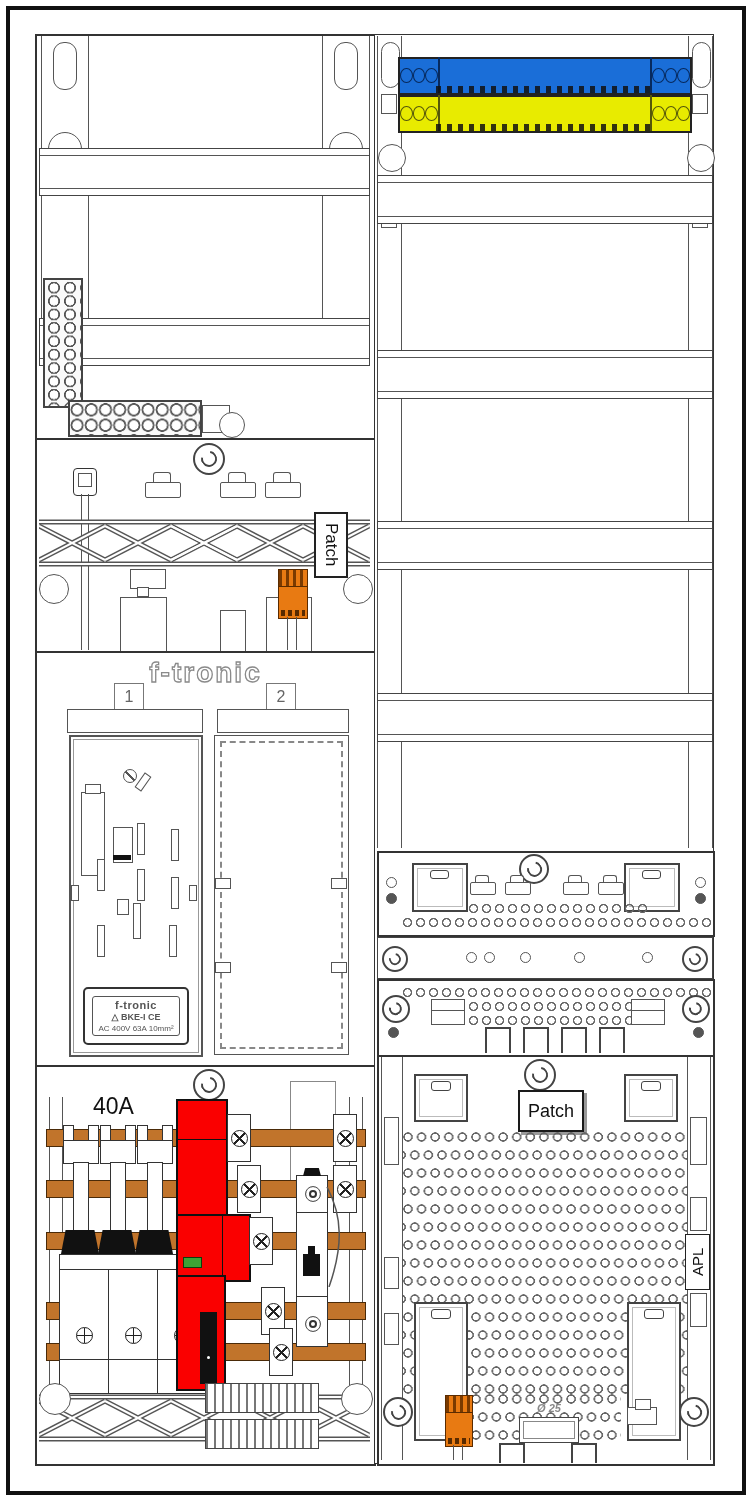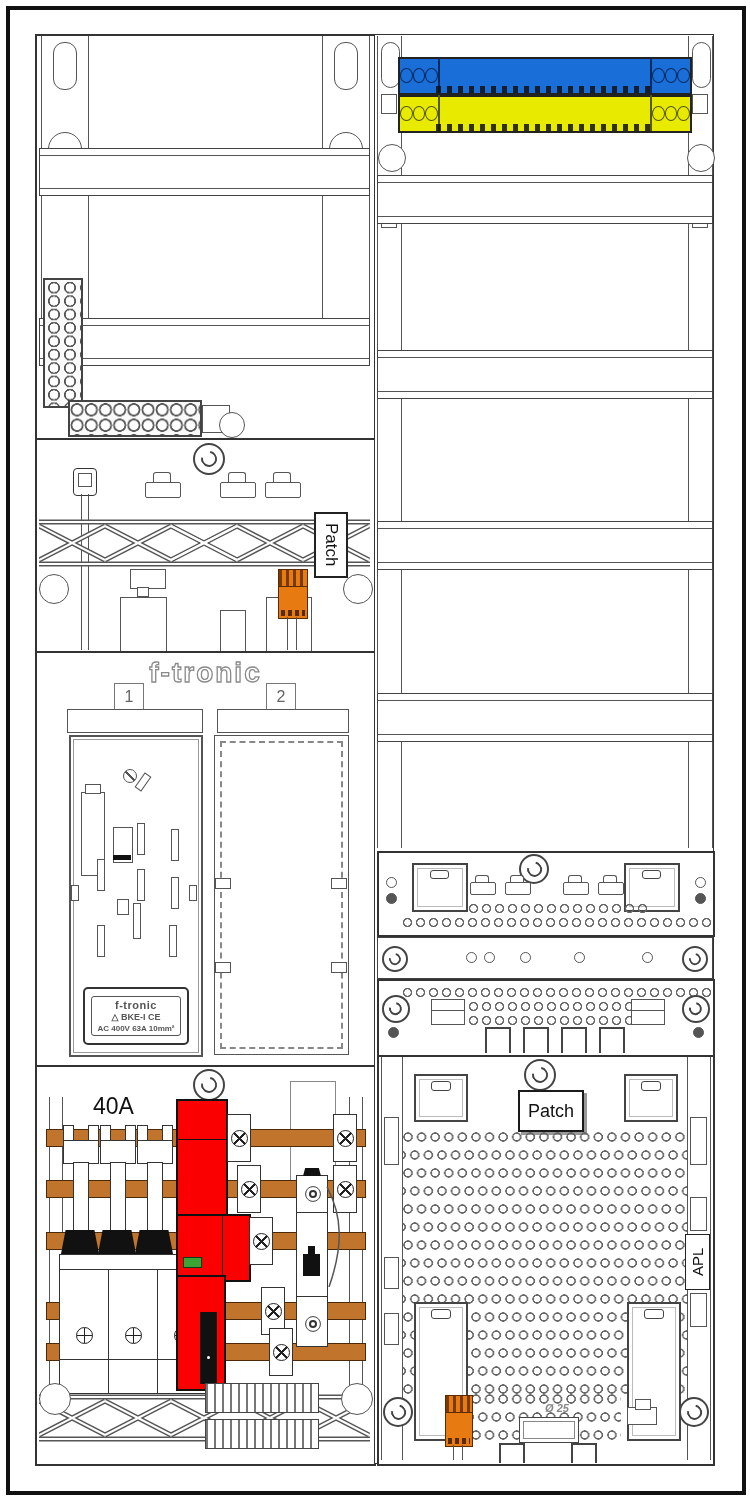--- a/index.html
+++ b/index.html
@@ -83,21 +83,21 @@
      background-size:13px 11px;}
 
   .cutout{border:2px solid #444;background:#fff;box-shadow:inset 0 0 0 3px #fff, inset 0 0 0 4px #bbb;}
   .slot{border:1.5px solid #444;border-radius:3px;background:#fff;}
   .clamp{border:2px solid #444;border-bottom:none;background:#fff;}
 
   .platebox{border:2px solid #333;border-radius:5px;background:#fff;display:flex;align-items:center;justify-content:center;}
   .plate-inner{border:1px solid #555;border-radius:3px;padding:2px 5px;text-align:center;color:#555;}
   .plate-inner .l1{font-size:11px;font-weight:bold;letter-spacing:.5px;}
   .plate-inner .l2{font-size:9px;font-weight:bold;margin-top:1px;}
-  .plate-inner .l3{font-size:8px;font-weight:bold;margin-top:2px;white-space:nowrap;}
+  .plate-inner .l3{font-size:8px;font-weight:normal;margin-top:2px;white-space:nowrap;}
 
   .brand{color:#fff;-webkit-text-stroke:1.3px #8a8a8a;font-size:28px;font-weight:bold;letter-spacing:2px;}
   .numbox{border:1.5px solid #777;color:#666;display:flex;align-items:center;justify-content:center;
     font-size:16px;background:#fff;}
   .amp{font-size:23px;color:#111;}
   .patchbox{background:#fff;border:2.5px solid #1a1a1a;box-shadow:3px 3px 0 #999;
     display:flex;align-items:center;justify-content:center;font-size:18px;color:#111;}
   .dia{color:#888;font-weight:bold;font-style:italic;font-size:11px;text-align:center;}
   .slot2{border:1.5px solid #555;background:#fff;}
   .comb{border:1.5px solid #444;background:
@@ -512,20 +512,20 @@
     </div>
     <div class="abs vlabel up" style="right:3px;top:177px;width:23px;height:54px;">APL</div>
 
     <div class="abs keyhole" style="left:4px;top:340px;width:26px;height:26px;"></div>
     <div class="abs keyhole" style="right:4px;top:340px;width:26px;height:26px;"></div>
     <div class="abs wago" style="left:66px;top:338px;width:26px;height:50px;">
       <div class="stripes"></div>
         <div class="pins"></div>
     </div>
     <div class="abs" style="left:74px;top:388px;width:8px;height:15px;border-left:1.5px solid #555;border-right:1.5px solid #555;"></div>
-    <div class="abs dia" style="left:148px;top:345px;width:60px;">Ø 25</div>
+    <div class="abs dia" style="left:140px;top:345px;width:60px;">Ø 25</div>
     <div class="abs thin" style="left:140px;top:360px;width:58px;height:24px;border-color:#444;box-shadow:inset 0 0 0 3px #fff,inset 0 0 0 4px #888;"></div>
     <div class="abs thin" style="left:248px;top:350px;width:28px;height:16px;"></div>
     <div class="abs thin" style="left:256px;top:342px;width:14px;height:9px;"></div>
     <div class="abs clamp" style="left:120px;top:386px;width:22px;height:18px;"></div>
     <div class="abs clamp" style="left:192px;top:386px;width:22px;height:18px;"></div>
   </div>
 </div>
 
 </body></html>

